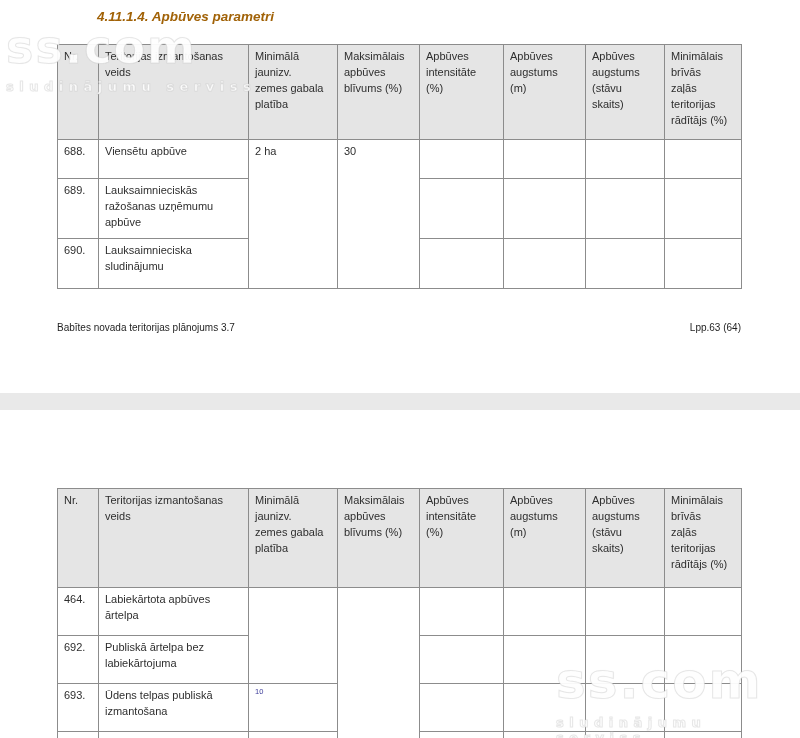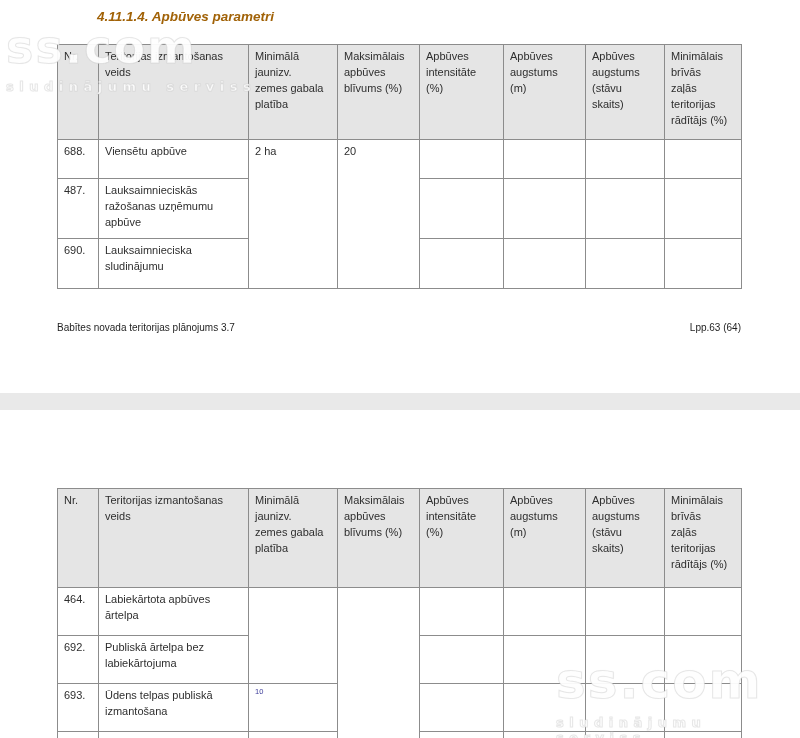--- a/index.html
+++ b/index.html
@@ -129,28 +129,28 @@
       <td>Minimālais
 brīvās
 zaļās
 teritorijas
 rādītājs (%)</td>
     </tr>
     <tr style="height:39px">
       <td>688.</td>
       <td class="pre">Viensētu apbūve</td>
       <td rowspan="3">2 ha</td>
-      <td rowspan="3">20</td>
+      <td rowspan="3">30</td>
       <td></td>
       <td></td>
       <td></td>
       <td></td>
     </tr>
     <tr style="height:60px">
-      <td>487.</td>
+      <td>689.</td>
       <td class="pre">Lauksaimnieciskās
 ražošanas uzņēmumu
 apbūve</td>
       <td></td>
       <td></td>
       <td></td>
       <td></td>
     </tr>
     <tr style="height:50px">
       <td>690.</td>

